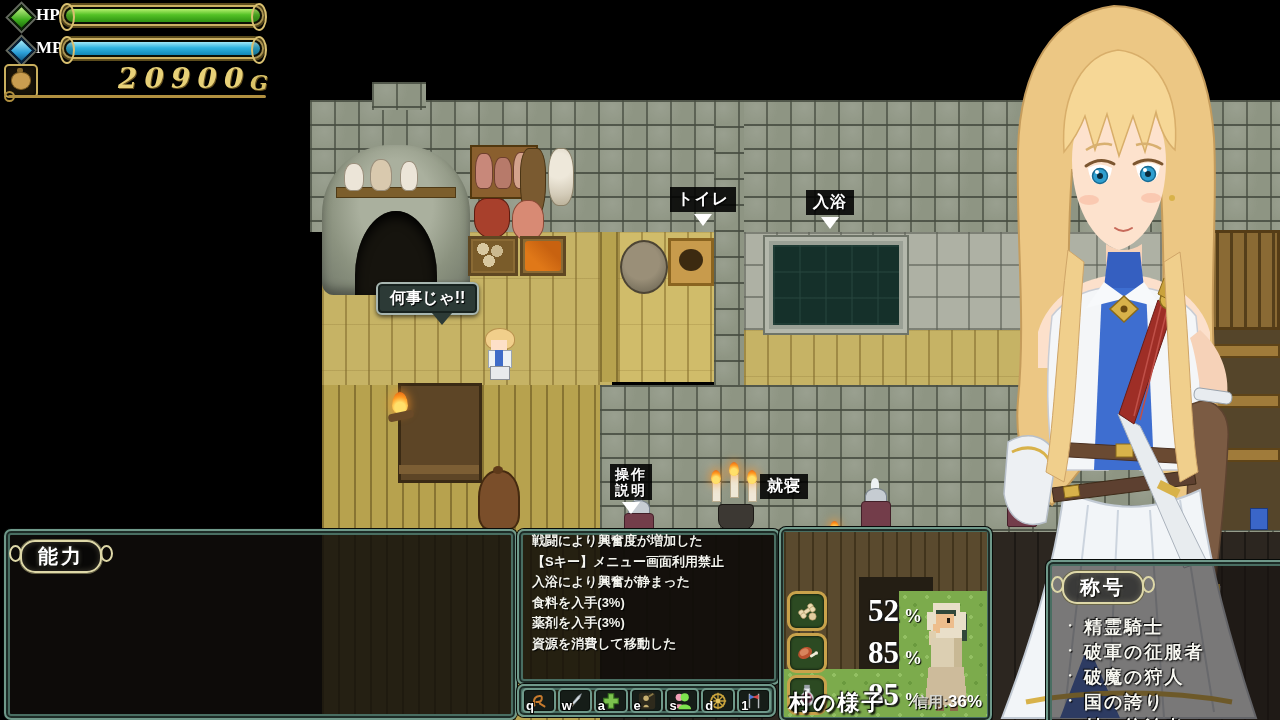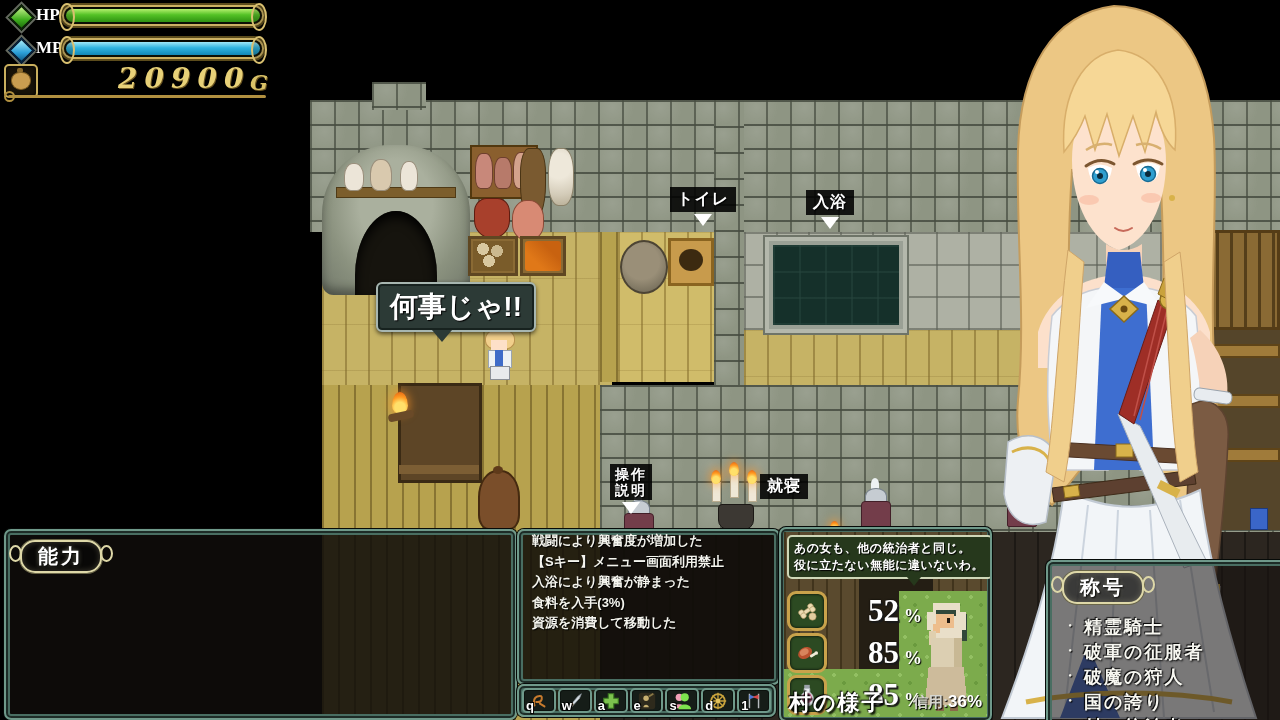--- a/index.html
+++ b/index.html
@@ -30,21 +30,21 @@
   .dark-under{background:#2c2620;background-image:linear-gradient(90deg,rgba(0,0,0,.35) 2px,transparent 2px);background-size:23px 100%;}
 
   .map-label{position:absolute;display:flex;flex-direction:column;align-items:center;z-index:6;}
   .map-label .box{background:rgba(0,0,0,.87);color:#fff;font-weight:bold;font-size:16px;
     padding:2px 7px;letter-spacing:1px;white-space:nowrap;text-shadow:1px 1px 1px #000;}
   .map-label .tri{width:0;height:0;border:9px solid transparent;border-top:12px solid #fff;margin-top:2px;}
   .map-label.two .box{font-size:14px;line-height:16px;text-align:center;padding:2px 5px;letter-spacing:2px;}
 
   .bubble{position:absolute;z-index:6;background:#2c3a36;border:2px solid #a7b6b0;border-radius:6px;
     box-shadow:inset 0 0 0 2px #17221f,0 2px 4px rgba(0,0,0,.6);color:#fff;font-weight:bold;
-    font-size:28px;padding:4px 12px;white-space:nowrap;text-shadow:1px 1px 1px #000;}
+    font-size:16px;padding:4px 12px;white-space:nowrap;text-shadow:1px 1px 1px #000;}
   .bubble .tail{position:absolute;left:54px;top:100%;width:0;height:0;
     border:10px solid transparent;border-top:12px solid #2c3a36;}
 
   
   .furnace{background:radial-gradient(ellipse at 50% 40%,#aab09e 0 35%,#8b927f 65%,#71786a 100%);
     border-radius:46% 46% 8% 8%;box-shadow:inset 0 -6px 10px rgba(0,0,0,.35);}
   .furnace-arch{position:absolute;left:22%;bottom:0;width:56%;height:56%;background:#16140e;
     border-radius:50% 50% 0 0/78% 78% 0 0;box-shadow:inset 0 6px 12px #000;}
   .shelf-bar{position:absolute;background:#7c5e2c;border:1px solid #4f3a16;}
   .jug{position:absolute;background:#ece5d8;border:1px solid #9a8f7c;border-radius:45% 45% 35% 35%;}
@@ -368,20 +368,21 @@
       <span>能力</span>
     </div>
   </section>
 
   <section class="panel" id="log-panel">
     <div id="log-body">
       <p class="log-line">戦闘により興奮度が増加した</p>
       <p class="log-line">【Sキー】メニュー画面利用禁止</p>
       <p class="log-line">入浴により興奮が静まった</p>
       <p class="log-line">食料を入手(3%)</p>
+      <p class="log-line">薬剤を入手(3%)</p>
       <p class="log-line">資源を消費して移動した</p>
     </div>
   </section>
 
   <div class="panel" id="hotbar">
     <div class="slot">
       <svg width="20" height="20" viewBox="0 0 22 22">
           <path d="M6 16 Q4 8 9 6 Q15 4 14 9 Q13 13 8 12 M12 14 L17 17" stroke="#c87b2e" stroke-width="2.2" fill="none" stroke-linecap="round"></path>
         </svg>
       <span class="key">q</span>
@@ -434,25 +435,20 @@
       <span class="key">1</span>
     </div>
   </div>
 
   <section class="panel" id="village-panel">
     <div class="wood-bg"></div>
     <div class="table-sil"></div>
     <div class="grass abs" style="left:118px;top:62px;right:3px;bottom:3px;"></div>
     <div class="grass abs" style="left:3px;top:140px;right:3px;bottom:3px;"></div>
 
-    <div class="v-bubble">
-      <div class="ln">あの女も、他の統治者と同じ。</div>
-      <div class="ln">役に立たない無能に違いないわ。</div>
-      <span class="tail"></span>
-    </div>
 
     <div class="stat-row" style="top:62px;">
       <div class="stat-icon">
         <svg width="24" height="24" viewBox="0 0 26 26">
             <g transform="rotate(-35 13 13)" fill="#ecdcb2" stroke="#a58a58" stroke-width=".6">
               <rect x="7" y="11" width="12" height="4" rx="2"></rect>
               <circle cx="7" cy="11" r="3"></circle>
               <circle cx="7" cy="15" r="3"></circle>
               <circle cx="19" cy="11" r="3"></circle>
               <circle cx="19" cy="15" r="3"></circle>

